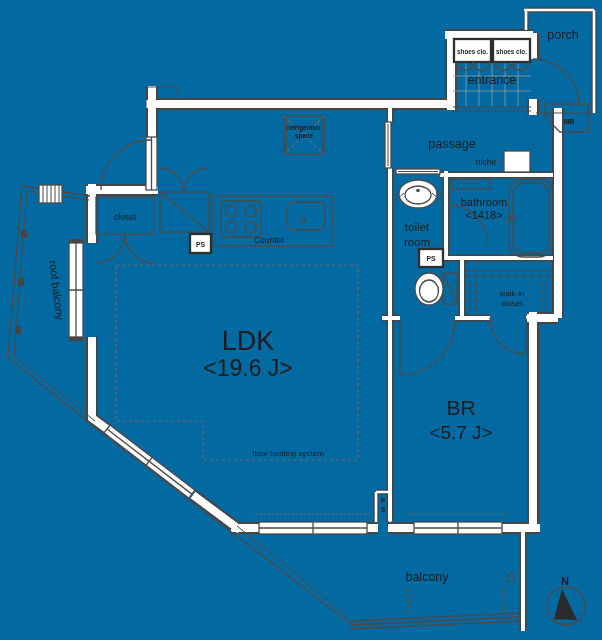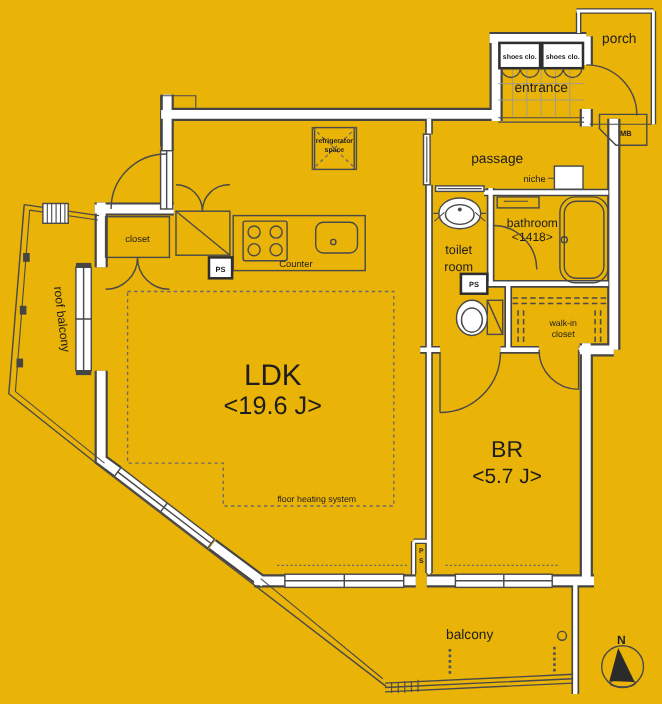--- a/index.html
+++ b/index.html
@@ -1,16 +1,16 @@
 <!DOCTYPE html>
 <html><head>
 <meta charset="utf-8">
 <style>
   html,body{margin:0;padding:0;background:#fff;}
-  .stage{width:602px;height:640px;position:relative;background:#eab308;overflow:hidden;}
+  .stage{width:602px;height:640px;position:relative;background:#0369a1;overflow:hidden;}
   svg{display:block;}
   
   .wd{stroke:#454545;fill:none;}
   .ww{stroke:#ffffff;fill:none;}
   .fx{stroke:#4a4a4a;fill:none;stroke-width:1.3;}
   .fxw{stroke:#4a4a4a;fill:#ffffff;stroke-width:1.3;}
   .thin{stroke:#4a4a4a;fill:none;stroke-width:1;}
   .tile{stroke:#9a9a9a;fill:none;stroke-width:0.8;}
   .dash{stroke:#6a6a6a;fill:none;stroke-width:1.2;stroke-dasharray:3,3;}
   .dashf{stroke:#4a4a4a;fill:none;stroke-width:1.4;stroke-dasharray:5,3;}

